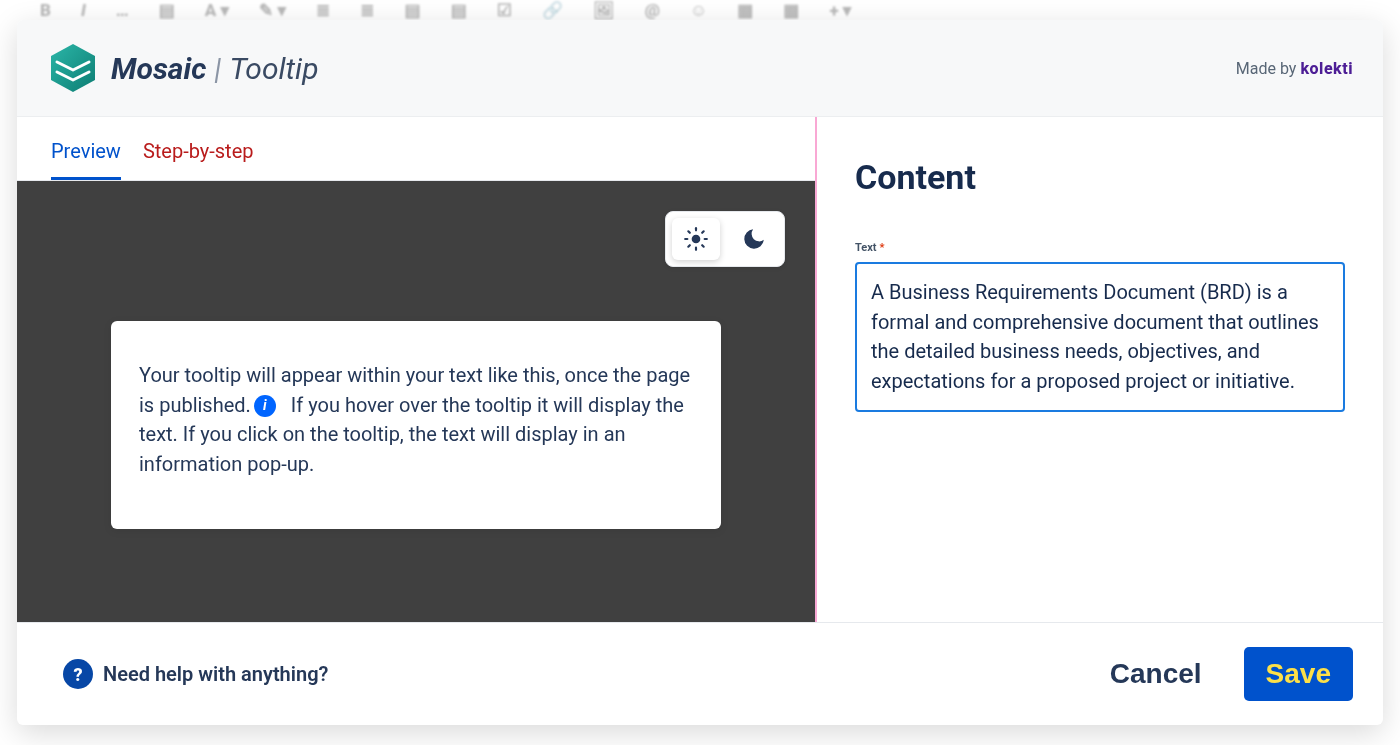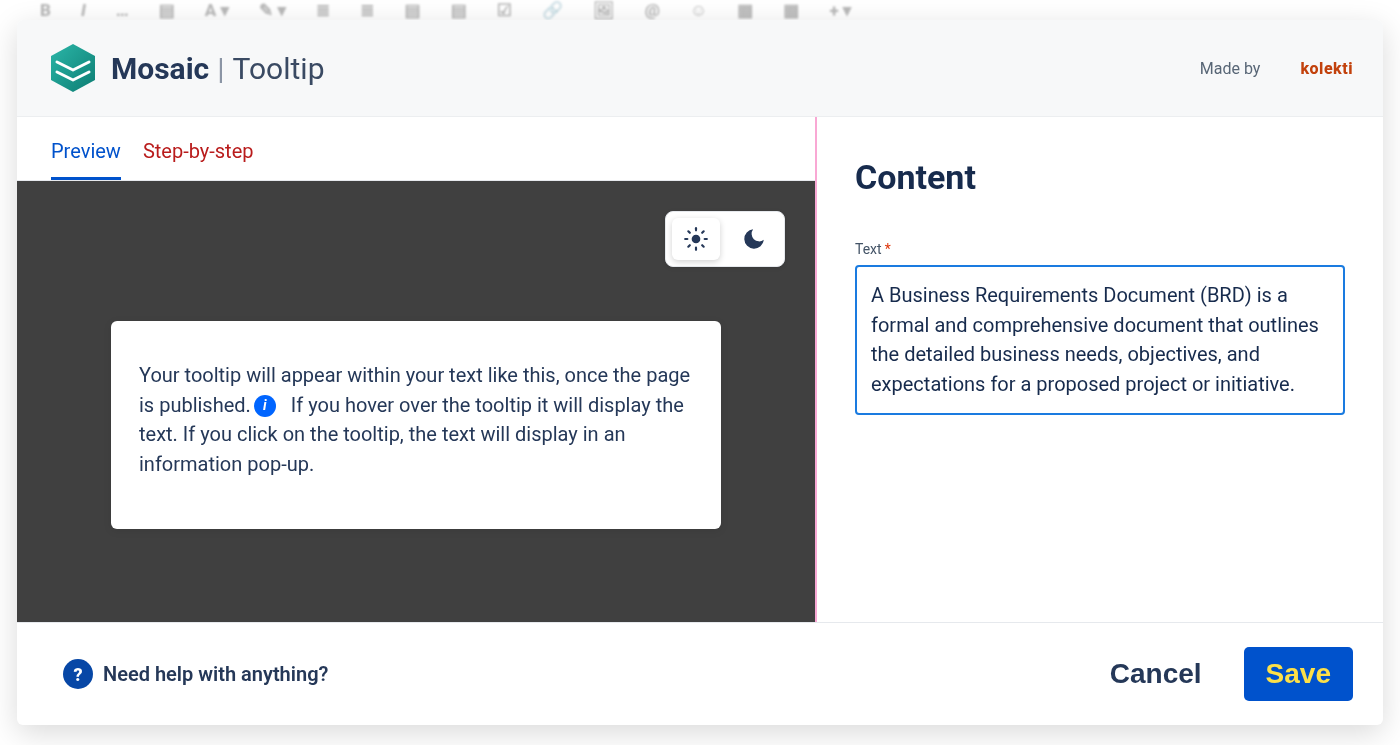--- a/index.html
+++ b/index.html
@@ -50,36 +50,36 @@
     .brand-logo {
       width: 52px; height: 52px;
       display: flex; align-items: center; justify-content: center;
     }
     .brand-text {
       font-size: 30px;
       color: #253858;
       display: flex;
       align-items: flex-start;
       gap: 8px;
+      font-style: italic;
     }
     .brand-text strong { font-weight: 700; }
     .brand-text .pipe { color: #8b95a5; font-weight: 400; }
     .brand-text .sub { color: #3a4a63; font-weight: 400; }
     .made-by {
       display: flex;
       align-items: center;
       gap: 4px;
       color: #586676;
       font-size: 16px;
     }
     .made-by .kolekti {
       font-weight: 800;
-      color: #c2410c;
+      color: #4c1d95;
       letter-spacing: .5px;
-      margin-left: 36px;
     }
     .modal-body {
       flex: 1;
       display: flex;
       min-height: 0;
     }
     .left-panel {
       flex: 1;
       border-right: 2px solid #f9a8d4;
       display: flex;
@@ -161,23 +161,23 @@
       padding: 40px 38px;
       overflow: auto;
     }
     .right-panel h2 {
       font-size: 34px;
       color: #172b4d;
       font-weight: 700;
       margin-bottom: 44px;
     }
     .field-label {
-      font-size: 14px;
+      font-size: 11px;
       color: #435366;
-      font-weight: 400;
+      font-weight: 700;
       margin-bottom: 8px;
       display: block;
     }
     .field-label .req { color: #de350b; margin-left: 3px; }
     .text-area {
       width: 100%;
       border: 2px solid #1a7be0;
       border-radius: 4px;
       padding: 14px 14px;
       font-size: 20px;

